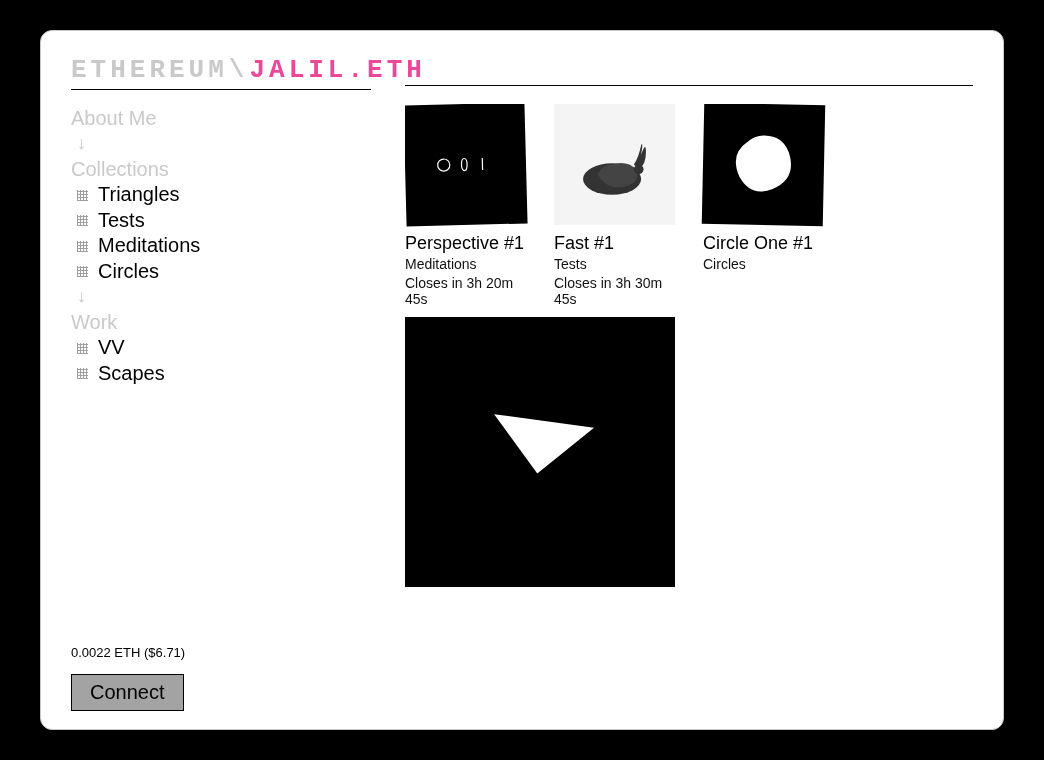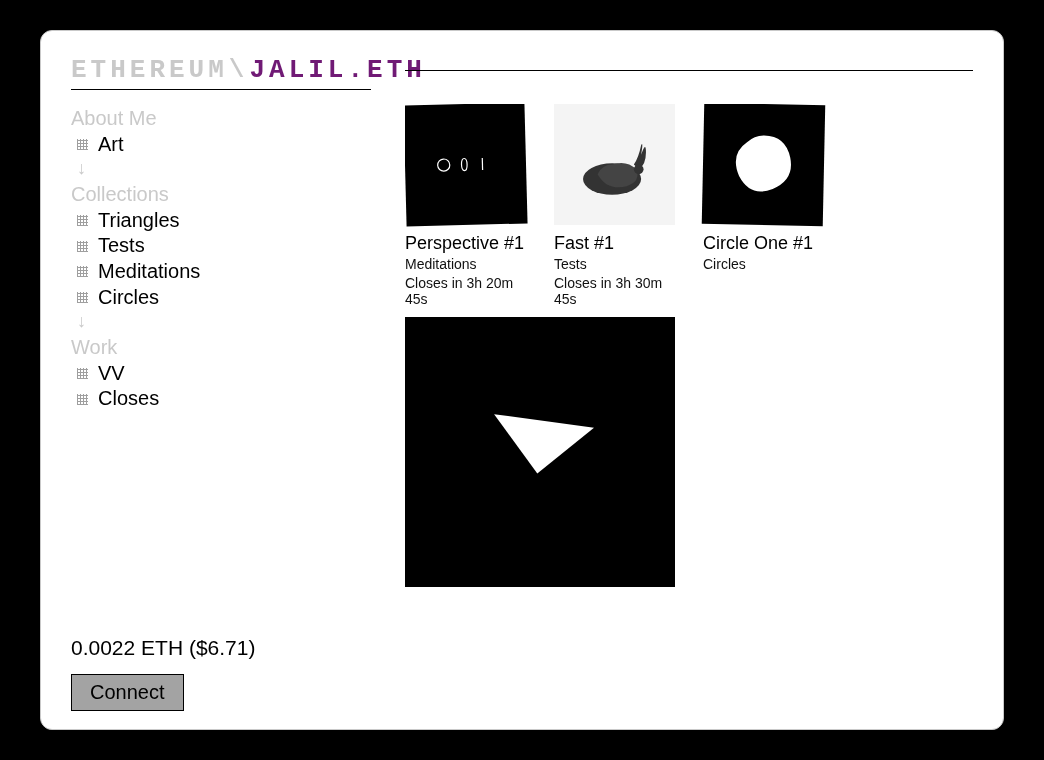--- a/index.html
+++ b/index.html
@@ -20,39 +20,39 @@
     border: 1px solid #c9c9c9;
     box-shadow: 4px 6px 0 rgba(0,0,0,0.35);
     padding: 24px 30px 18px 30px;
     display: flex;
     flex-direction: column;
     overflow: hidden;
     position: relative;
   }
   .header-row {
     display: flex;
-    align-items: center;
+    align-items: flex-end;
     gap: 34px;
     margin-bottom: 14px;
   }
   .breadcrumb {
     font-family: "Courier New", monospace;
     font-weight: 700;
     font-size: 26px;
     letter-spacing: 4px;
     display: flex;
     align-items: baseline;
     border-bottom: 1.3px solid #000;
     padding-bottom: 4px;
     width: 300px;
     white-space: nowrap;
   }
   .breadcrumb .chain { color: #c9c9c9; }
   .breadcrumb .slash { color: #c9c9c9; margin: 0 1px; }
-  .breadcrumb .name  { color: #701a75; }
+  .breadcrumb .name  { color: #ec4899; }
   .head-rule {
     flex: 1;
     border-bottom: 1.3px solid #000;
     height: 1px;
     margin-bottom: 4px;
   }
 
   .body-row {
     flex: 1;
     display: flex;
@@ -87,21 +87,21 @@
       repeating-linear-gradient(0deg, #777 0 1px, transparent 1px 3px),
       repeating-linear-gradient(90deg, #777 0 1px, transparent 1px 3px);
     opacity: 0.7;
   }
   .sidebar .arrow-down {
     color: #c9c9c9;
     padding-left: 6px;
     font-size: 18px;
   }
   .sidebar-spacer { flex: 1; }
-  .wallet-line { font-size: 21px; margin-bottom: 12px; margin-top: 12px; }
+  .wallet-line { font-size: 13px; margin-bottom: 12px; margin-top: 12px; }
   .connect-btn {
     border: 1.3px solid #000;
     background: #a3a3a3;
     font-size: 20px;
     padding: 6px 18px;
     width: fit-content;
     cursor: pointer;
     font-family: inherit;
   }
 
@@ -154,24 +154,20 @@
       <span class="name">JALIL.ETH</span>
     </div>
     <div class="head-rule"></div>
   </div>
 
   <div class="body-row">
 
     <nav class="sidebar">
 
       <div class="section-label">About Me</div>
-      <div class="nav-item">
-        <span class="bullet"></span>
-        <span>Art</span>
-      </div>
       <div class="arrow-down">↓</div>
 
       <div class="section-label">Collections</div>
       <div class="nav-item">
         <span class="bullet"></span>
         <span>Triangles</span>
       </div>
       <div class="nav-item">
         <span class="bullet"></span>
         <span>Tests</span>
@@ -186,21 +182,21 @@
       </div>
       <div class="arrow-down">↓</div>
 
       <div class="section-label">Work</div>
       <div class="nav-item">
         <span class="bullet"></span>
         <span>VV</span>
       </div>
       <div class="nav-item">
         <span class="bullet"></span>
-        <span>Closes</span>
+        <span>Scapes</span>
       </div>
 
       <div class="sidebar-spacer"></div>
 
       <div class="wallet-line">0.0022 ETH ($6.71)</div>
       <button class="connect-btn">Connect</button>
     </nav>
 
     <main class="main">
       <div class="grid">

